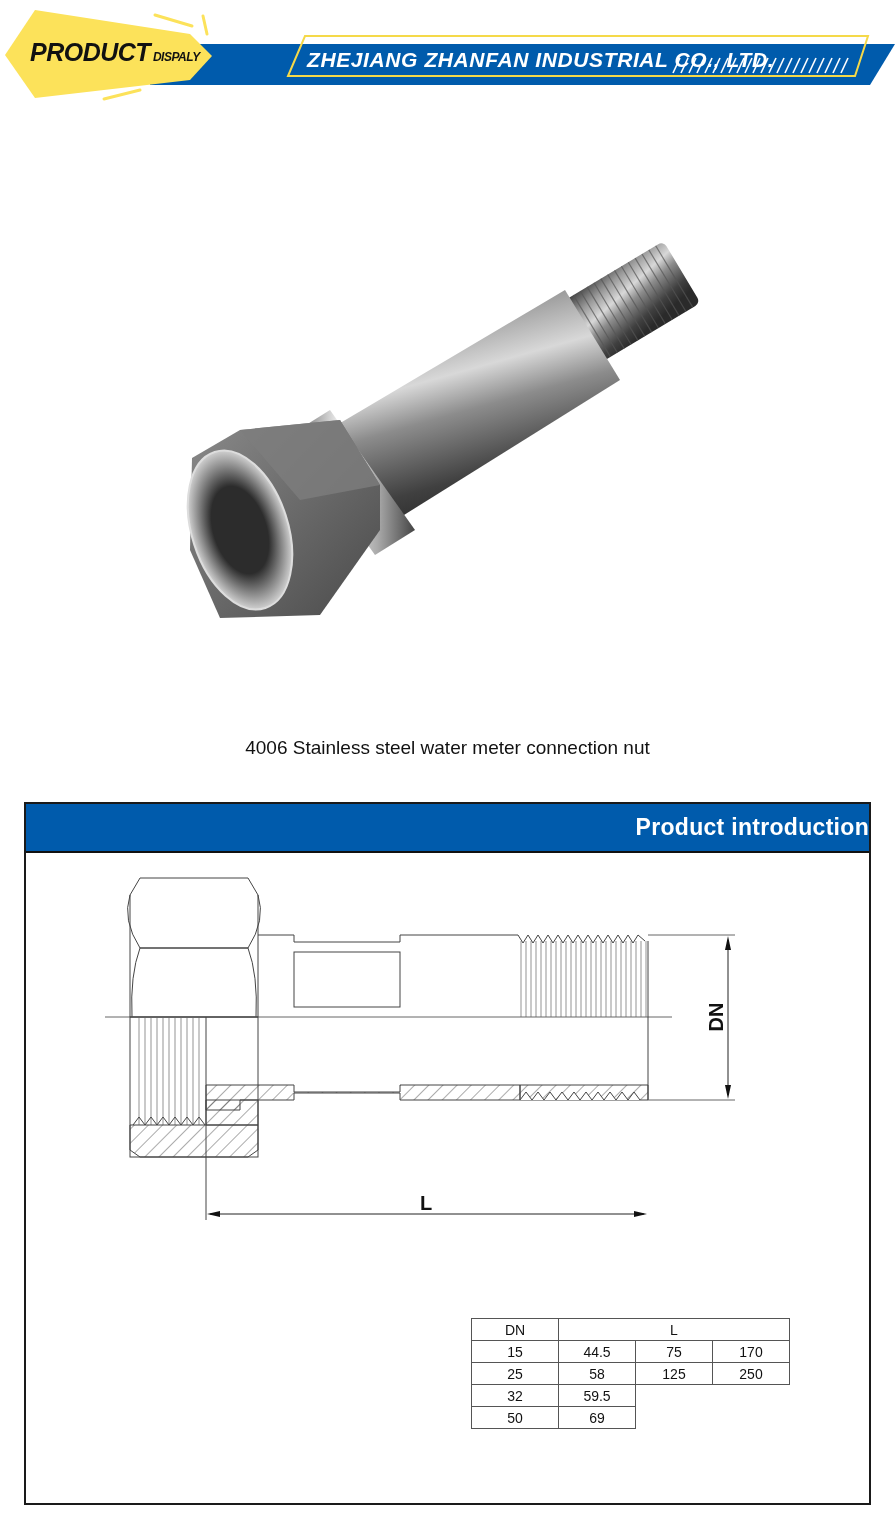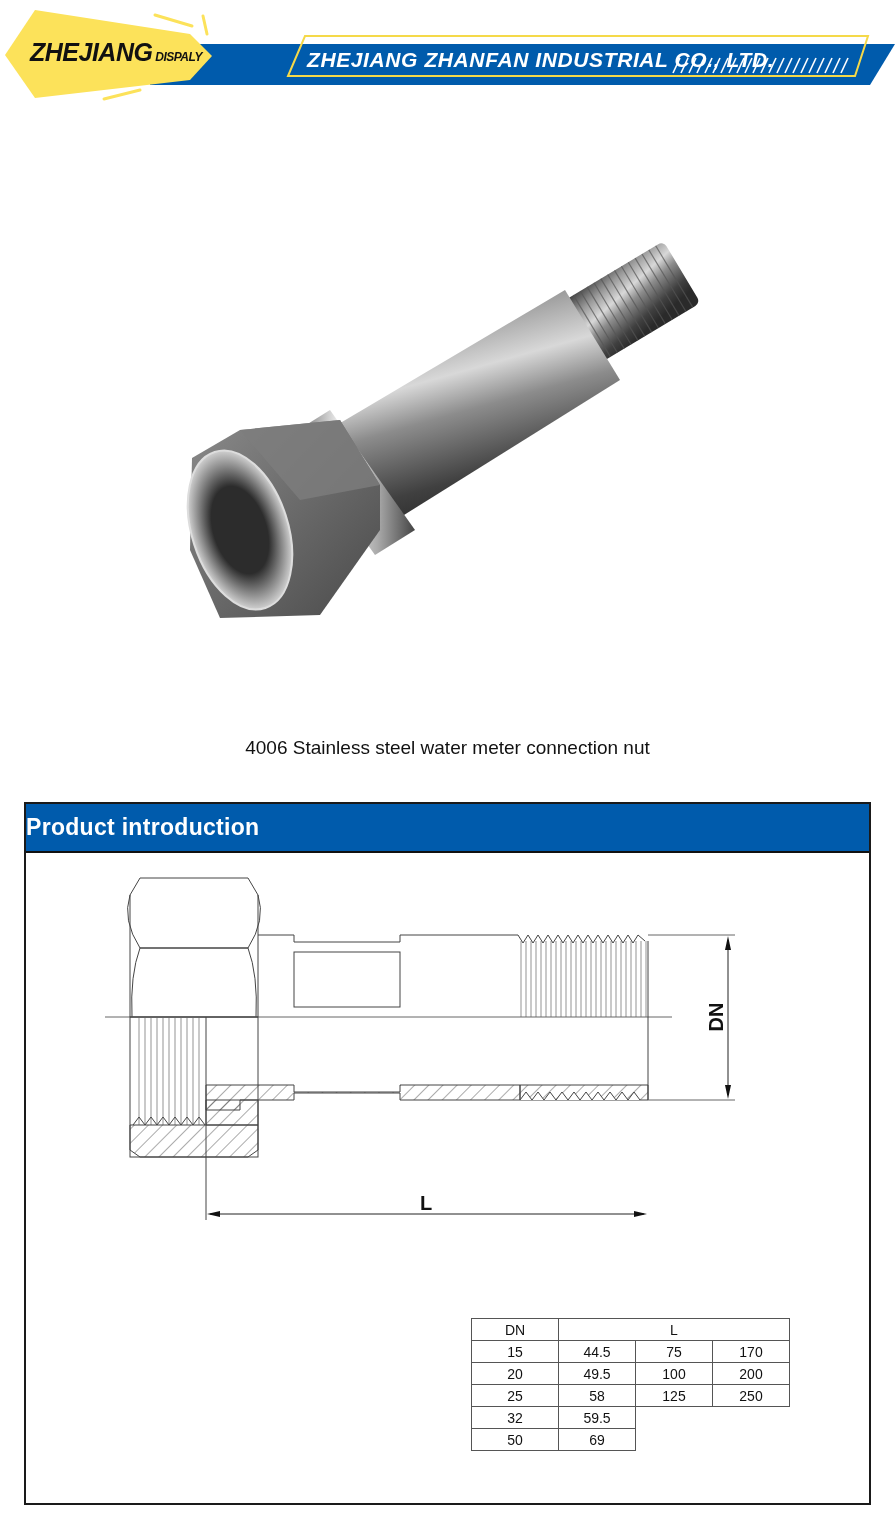--- a/index.html
+++ b/index.html
@@ -19,21 +19,21 @@
   
   .product-photo { position: absolute; left: 180px; top: 230px; width: 540px; height: 400px; }
   .caption { position: absolute; left: 0; top: 737px; width: 895px; text-align: center;
              font-size: 19px; color: #111; }
 
   
   .intro-box { position: absolute; left: 24px; top: 802px; width: 843px; height: 699px;
                border: 2px solid #1a1a1a; background: #fff; }
   .intro-header { position: absolute; left: 0; top: 0; width: 843px; height: 47px;
                   background: #005bac; border-bottom: 2px solid #111; }
-  .intro-title { position: absolute; left: 0; top: 10px; width: 843px; text-align: left;
+  .intro-title { position: absolute; left: 0; top: 10px; width: 843px; text-align: right;
                  color: #fff; font-weight: bold; font-size: 23px; letter-spacing: 0.3px; }
   .drawing { position: absolute; left: 0; top: 0; }
 
   
   .spec-table { position: absolute; left: 471px; top: 1318px; border-collapse: collapse;
                 font-size: 14px; color: #111; }
   .spec-table td { border: 1px solid #555; height: 21px; padding: 0; text-align: center; }
   .spec-table .c0 { width: 86px; }
   .spec-table .c1 { width: 76px; }
   .spec-table .c2 { width: 76px; }
@@ -76,21 +76,21 @@
     </g>
 
     <polygon points="5,55 35,10 190,34 212,56 190,80 35,98" fill="#fce25a"></polygon>
 
     <g stroke="#fce25a" stroke-width="3" stroke-linecap="round">
       <line x1="155" y1="15" x2="192" y2="26"></line>
       <line x1="203" y1="16" x2="207" y2="34"></line>
       <line x1="104" y1="99" x2="140" y2="90"></line>
     </g>
   </svg>
-  <div class="badge-text"><span class="big">ZHEJIANG</span><span class="small"> DISPALY</span></div>
+  <div class="badge-text"><span class="big">PRODUCT</span><span class="small"> DISPALY</span></div>
   <div class="company">ZHEJIANG ZHANFAN INDUSTRIAL CO., LTD.</div>
 </div>
 
 <div class="product-photo">
   <svg width="540" height="400" viewBox="0 0 540 400">
     <defs>
       <linearGradient id="bodyGrad" x1="0" y1="0" x2="0.35" y2="1">
         <stop offset="0" stop-color="#3a3a3a"></stop>
         <stop offset="0.25" stop-color="#9a9a9a"></stop>
         <stop offset="0.45" stop-color="#d8d8d8"></stop>
@@ -252,26 +252,20 @@
     <td class="c0">DN</td>
     <td colspan="3">L</td>
   </tr>
   <tr>
     <td class="c0">15</td>
     <td class="c1">44.5</td>
     <td class="c2">75</td>
     <td class="c3">170</td>
   </tr>
   <tr>
-    <td class="c0">20</td>
-    <td class="c1">49.5</td>
-    <td class="c2">100</td>
-    <td class="c3">200</td>
-  </tr>
-  <tr>
     <td class="c0">25</td>
     <td class="c1">58</td>
     <td class="c2">125</td>
     <td class="c3">250</td>
   </tr>
   <tr>
     <td class="c0">32</td>
     <td class="c1">59.5</td>
     <td class="empty" colspan="2"></td>
   </tr>

